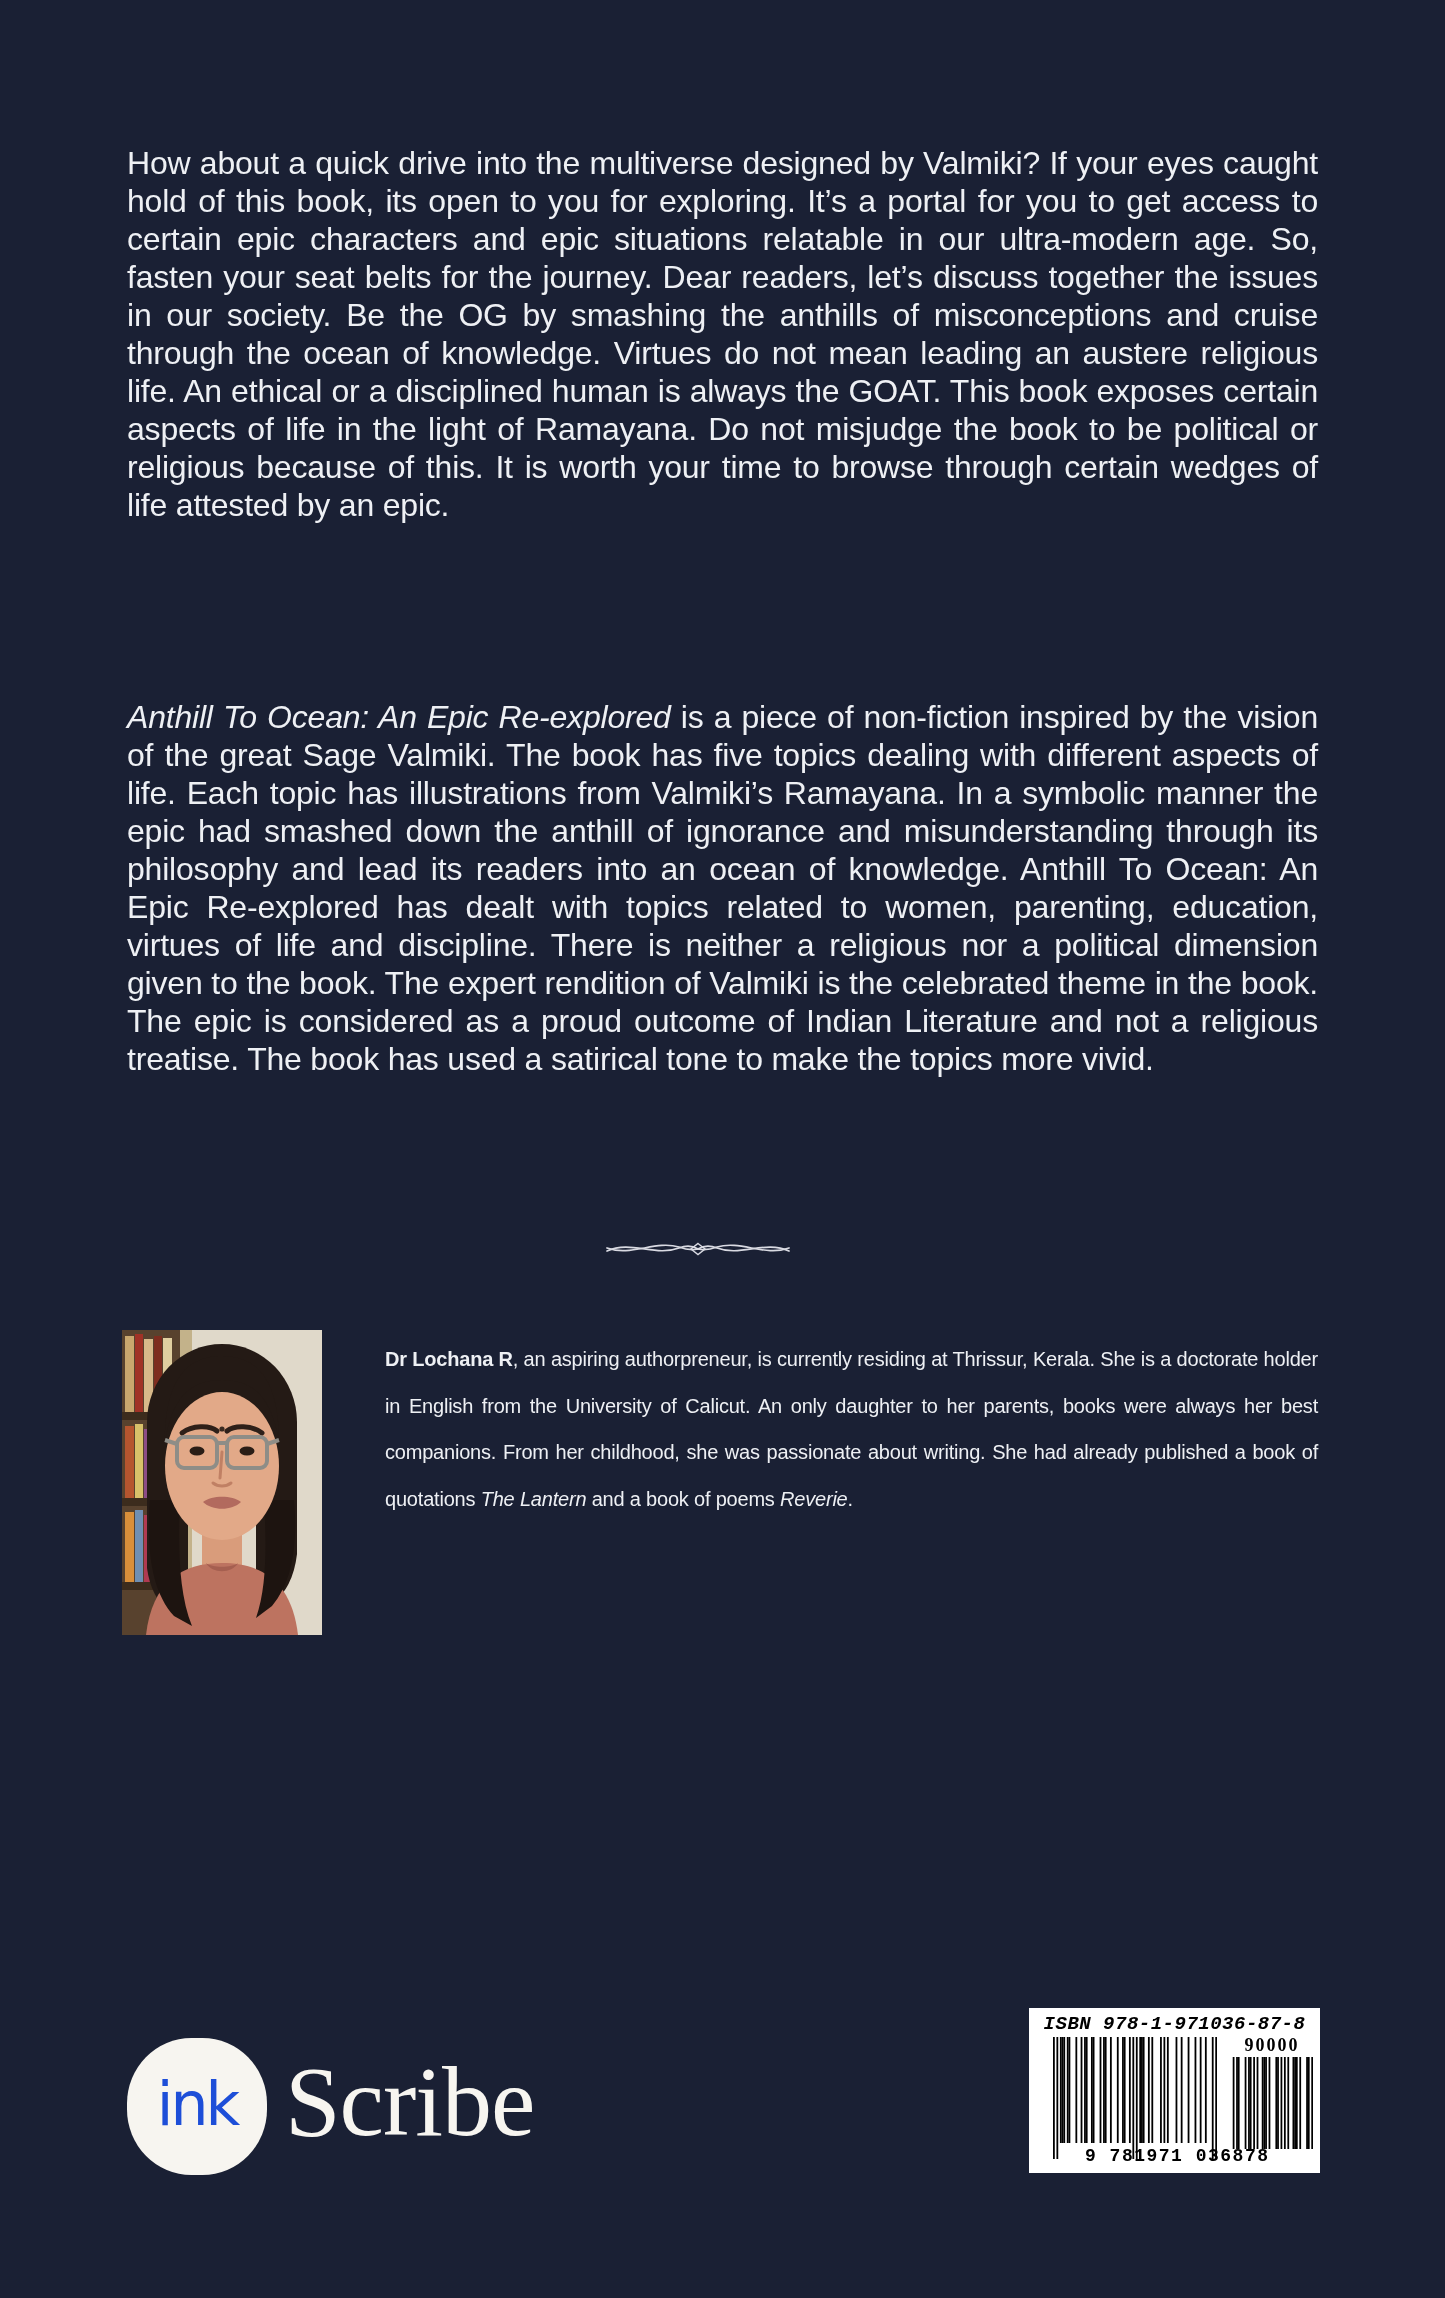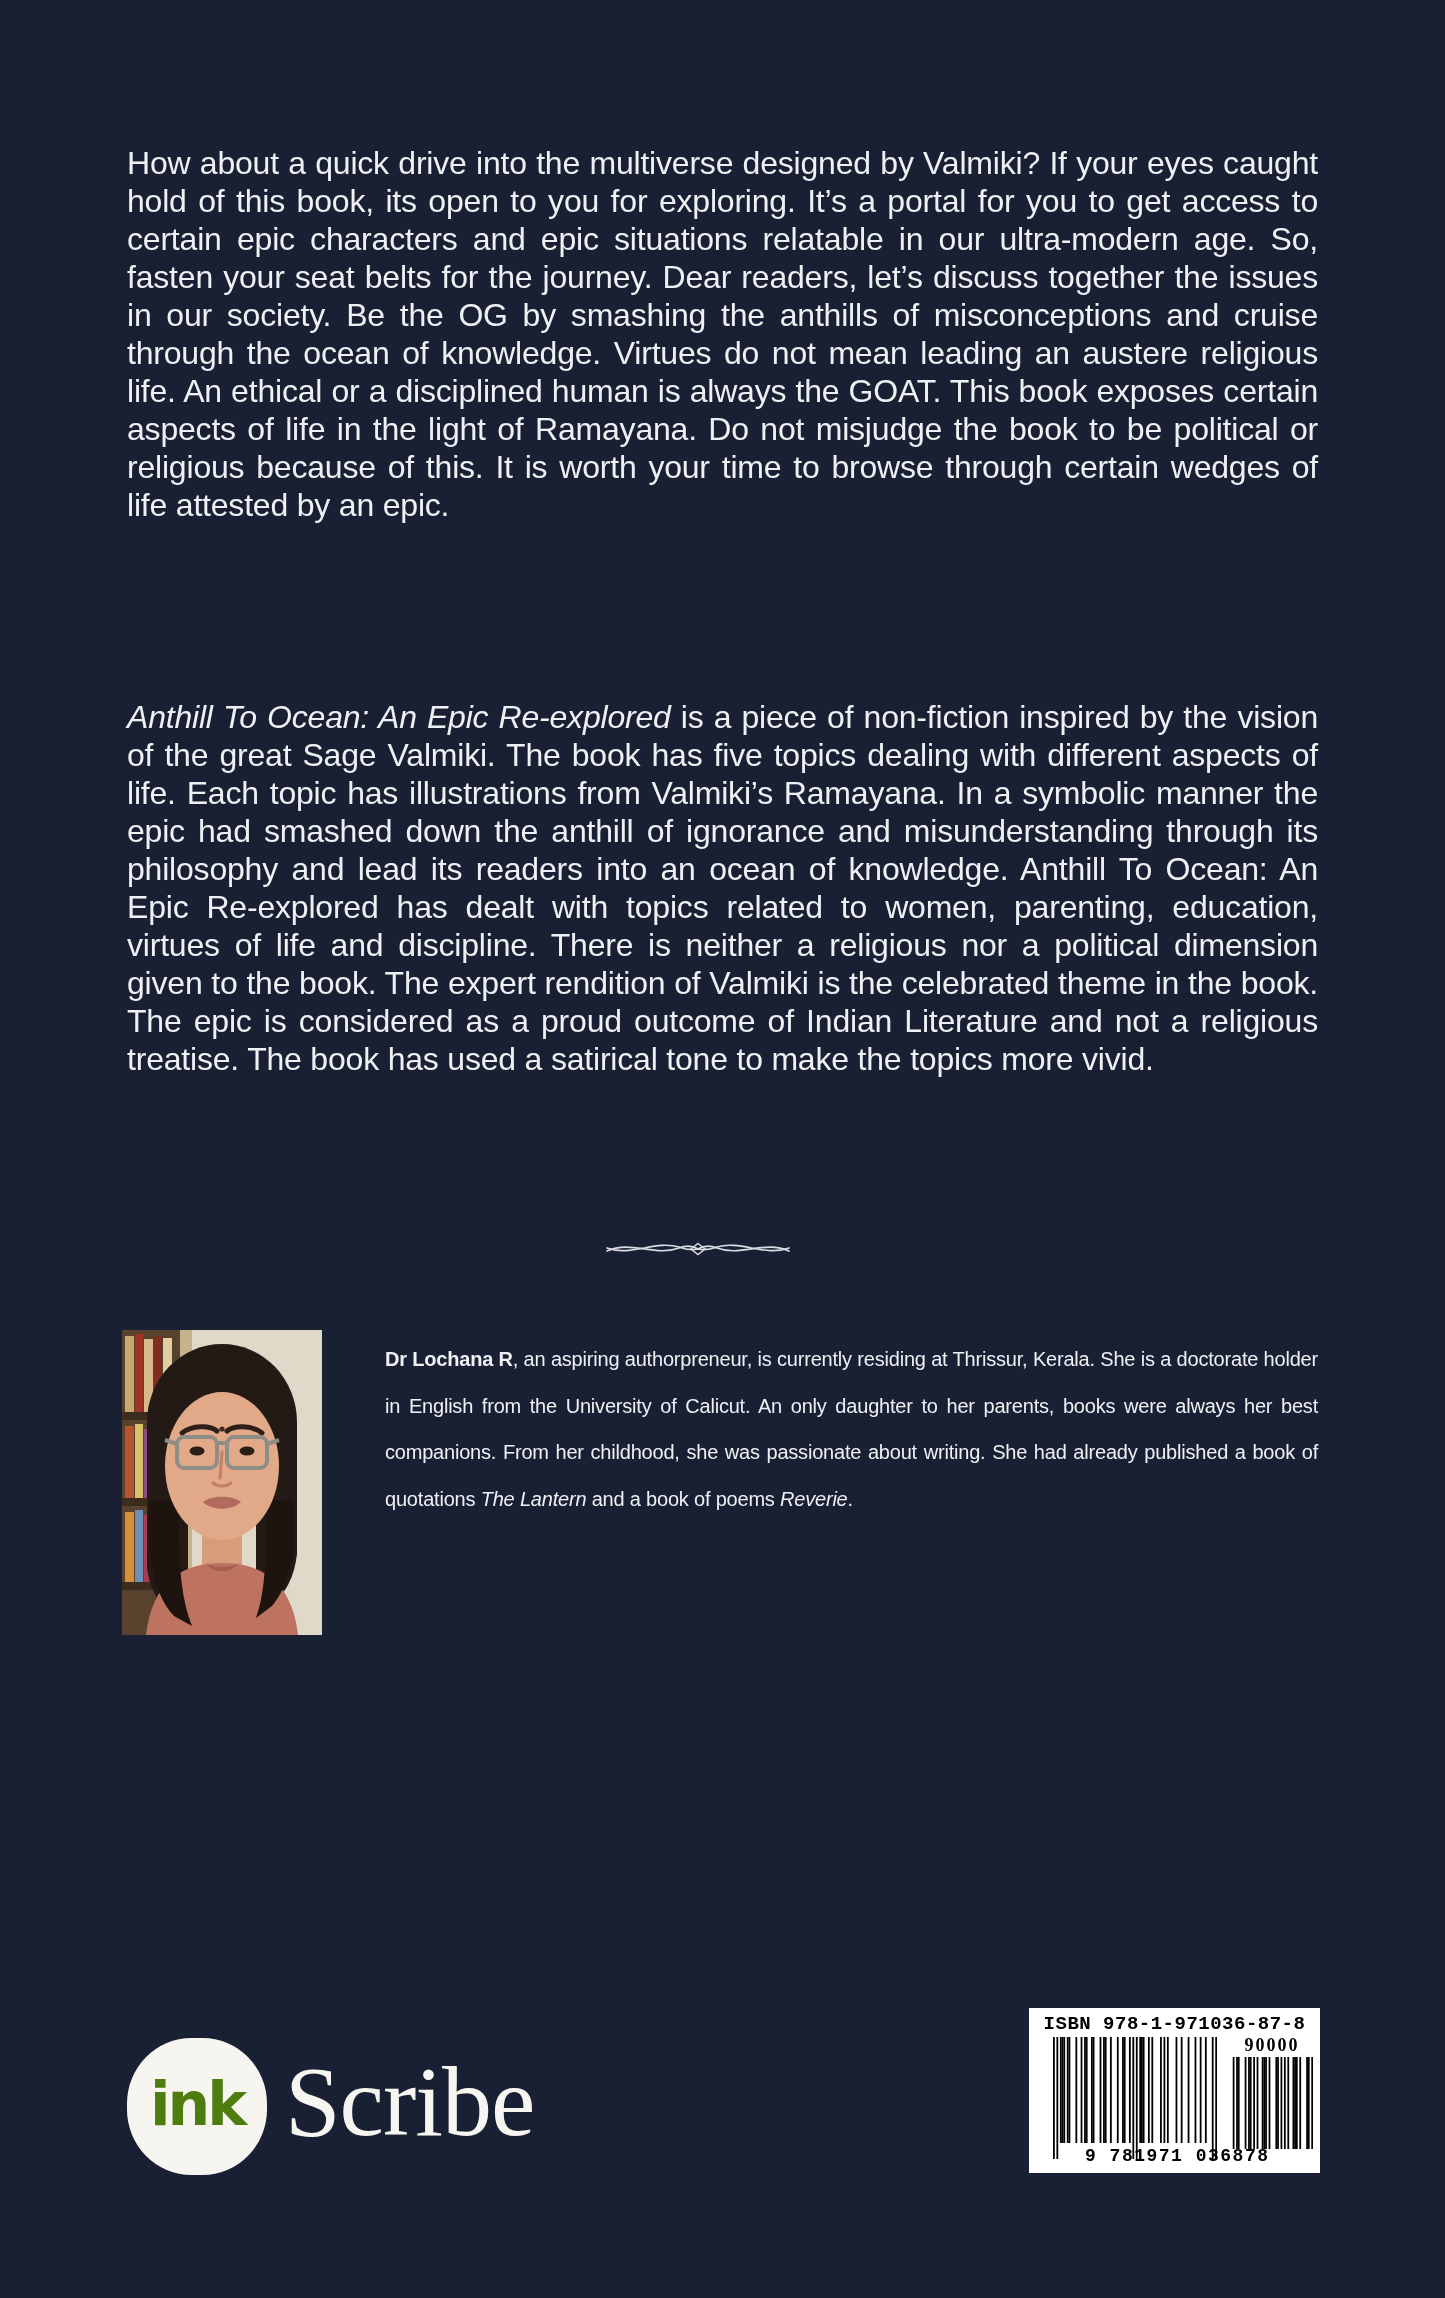--- a/index.html
+++ b/index.html
@@ -41,41 +41,42 @@
     display:flex; align-items:center;
   }
   .logo-blob {
     width:140px; height:137px;
     background:#f7f5f0;
     border-radius:46% 46% 46% 46% / 48% 48% 48% 48%;
     display:flex; align-items:center; justify-content:center;
   }
   .logo-ink {
     font-family:"DejaVu Sans", sans-serif;
-    font-weight:700; font-size:60px; letter-spacing:-3px;
-    color:#4d7c0f; padding-bottom:6px;
+    font-weight:400; font-size:60px; letter-spacing:-3px;
+    color:#1d4ed8; padding-bottom:6px;
   }
   .logo-scribe {
     font-family:"Liberation Serif", serif;
     font-size:100px; color:#f7f5f0; margin-left:18px;
     letter-spacing:-1px; line-height:1;
     padding-bottom:10px;
   }
 
   .barcode-box {
     position:absolute; left:1029px; top:2008px; width:291px; height:165px;
     background:#ffffff;
   }
   .isbn-line {
     position:absolute; left:0; top:5px; width:100%;
     text-align:center;
     font-family:"Liberation Mono", monospace;
     font-weight:bold; font-size:19px; color:#000;
     letter-spacing:0.5px;
     white-space:nowrap;
+    font-style:italic;
   }
   .ean-main { position:absolute; left:24px; top:29px; }
   .ean-digits {
     position:absolute; left:12px; top:138px;
     font-family:"Liberation Mono", monospace;
     font-weight:bold; font-size:18px; color:#000;
     letter-spacing:1.5px; white-space:nowrap;margin-left:44px;
   }
   .supp-value {
     position:absolute; left:202px; top:27px; width:82px;

